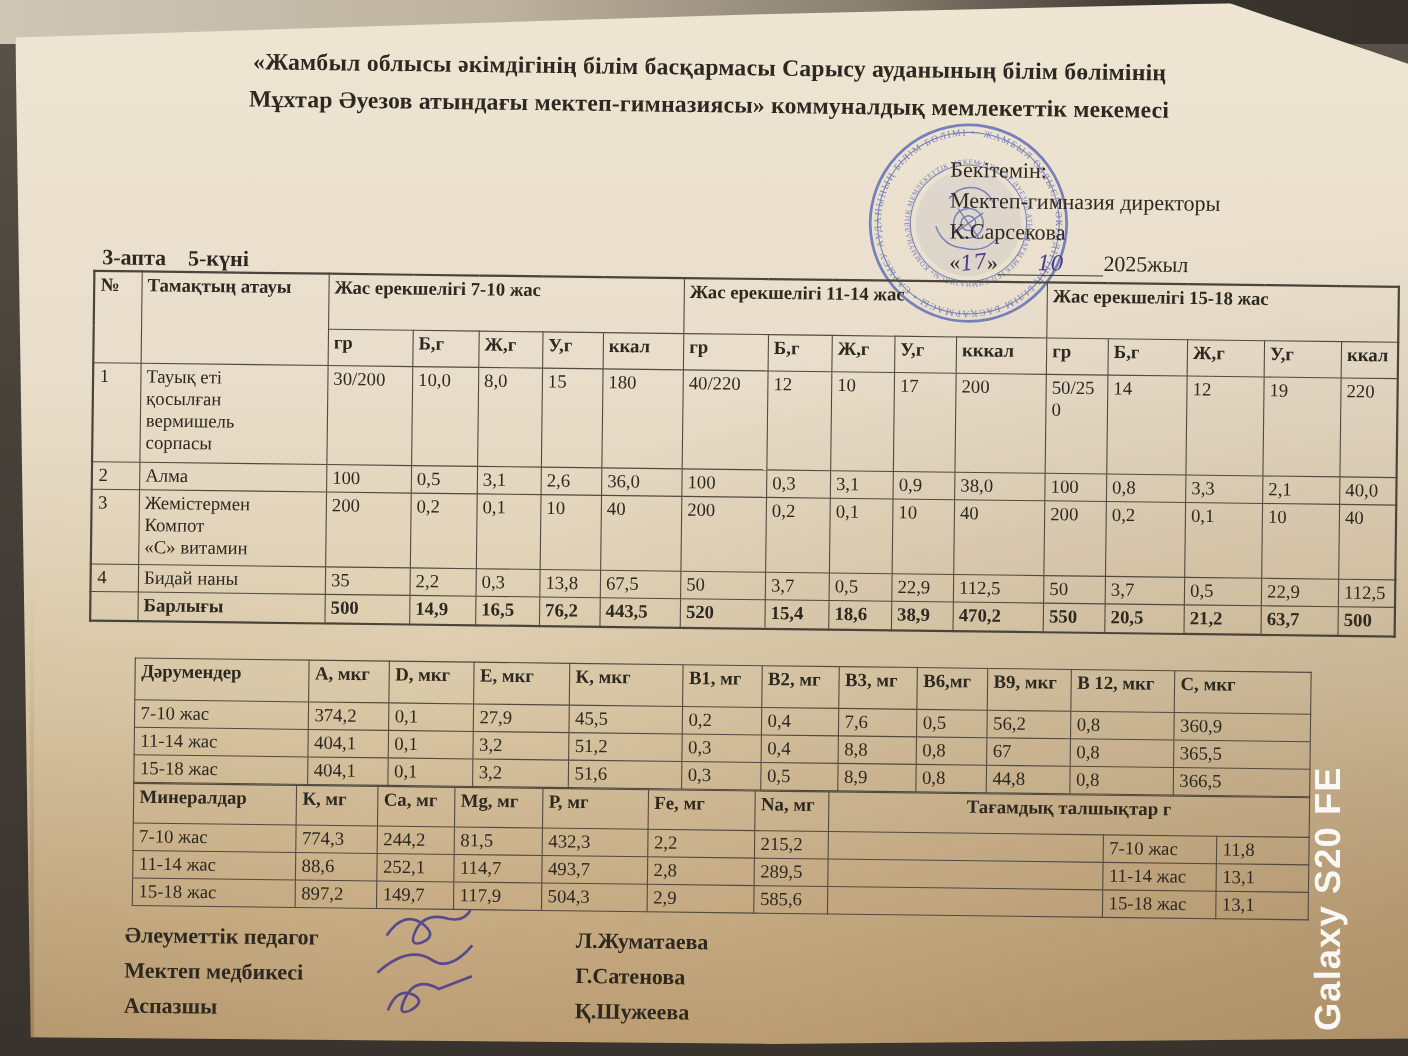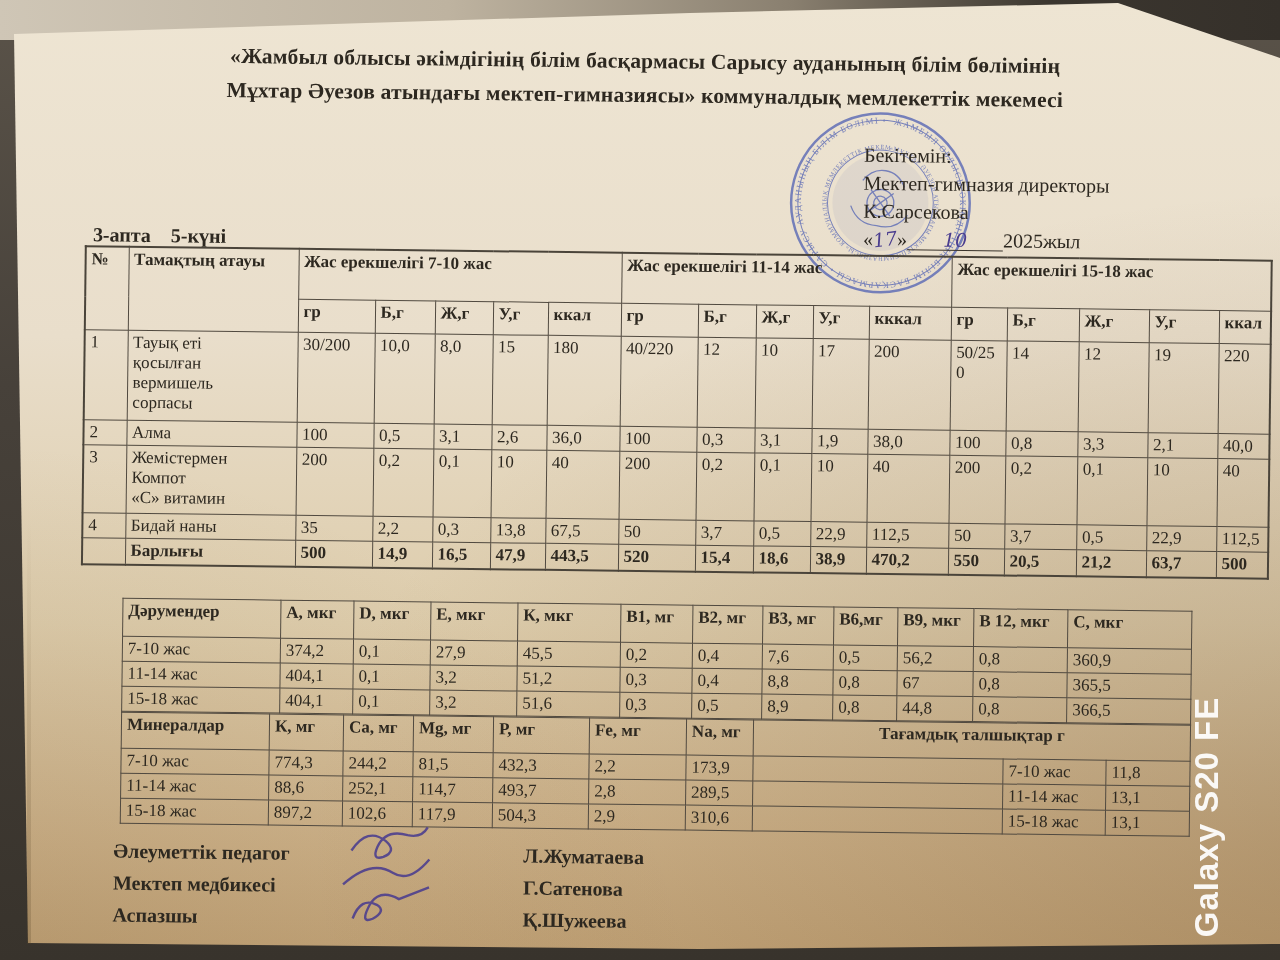--- a/index.html
+++ b/index.html
@@ -178,21 +178,21 @@
         <td>2</td>
             <td class="pre">Алма</td>
         <td>100</td>
             <td>0,5</td>
             <td>3,1</td>
             <td>2,6</td>
             <td>36,0</td>
             <td>100</td>
             <td>0,3</td>
             <td>3,1</td>
-            <td>1,9</td>
+            <td>0,9</td>
             <td>38,0</td>
             <td>100</td>
             <td>0,8</td>
             <td>3,3</td>
             <td>2,1</td>
             <td>40,0</td>
       </tr>
       <tr style="height:68px">
         <td>3</td>
             <td class="pre">Жемістермен
@@ -232,21 +232,21 @@
             <td>0,5</td>
             <td>22,9</td>
             <td>112,5</td>
       </tr>
       <tr style="height:27px" class="tot">
         <td></td>
             <td>Барлығы</td>
         <td>500</td>
             <td>14,9</td>
             <td>16,5</td>
-            <td>47,9</td>
+            <td>76,2</td>
             <td>443,5</td>
             <td>520</td>
             <td>15,4</td>
             <td>18,6</td>
             <td>38,9</td>
             <td>470,2</td>
             <td>550</td>
             <td>20,5</td>
             <td>21,2</td>
             <td>63,7</td>
@@ -354,45 +354,45 @@
               <th>Na, мг</th>
           <th colspan="3" class="center">Тағамдық талшықтар г</th>
         </tr>
         <tr style="height:24px">
           <td>7-10  жас</td>
           <td>774,3</td>
               <td>244,2</td>
               <td>81,5</td>
               <td>432,3</td>
               <td>2,2</td>
-              <td>173,9</td>
+              <td>215,2</td>
           <td></td>
               <td>7-10  жас</td>
               <td>11,8</td>
         </tr>
         <tr style="height:24px">
           <td>11-14 жас</td>
           <td>88,6</td>
               <td>252,1</td>
               <td>114,7</td>
               <td>493,7</td>
               <td>2,8</td>
               <td>289,5</td>
           <td></td>
               <td>11-14 жас</td>
               <td>13,1</td>
         </tr>
         <tr style="height:24px">
           <td>15-18 жас</td>
           <td>897,2</td>
-              <td>102,6</td>
+              <td>149,7</td>
               <td>117,9</td>
               <td>504,3</td>
               <td>2,9</td>
-              <td>310,6</td>
+              <td>585,6</td>
           <td></td>
               <td>15-18 жас</td>
               <td>13,1</td>
         </tr>
       </tbody>
         </table>
     </div>
 
     <div class="footer-role" style="top:846px">Әлеуметтік педагог</div>
     <div class="footer-role" style="top:878px">Мектеп  медбикесі</div>

